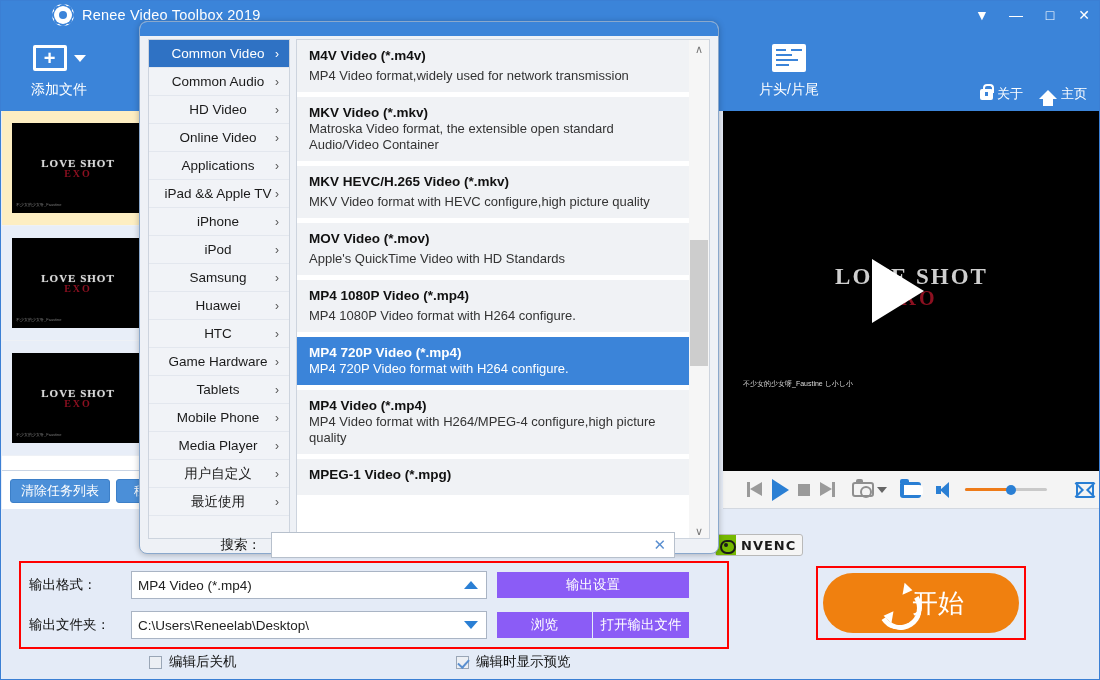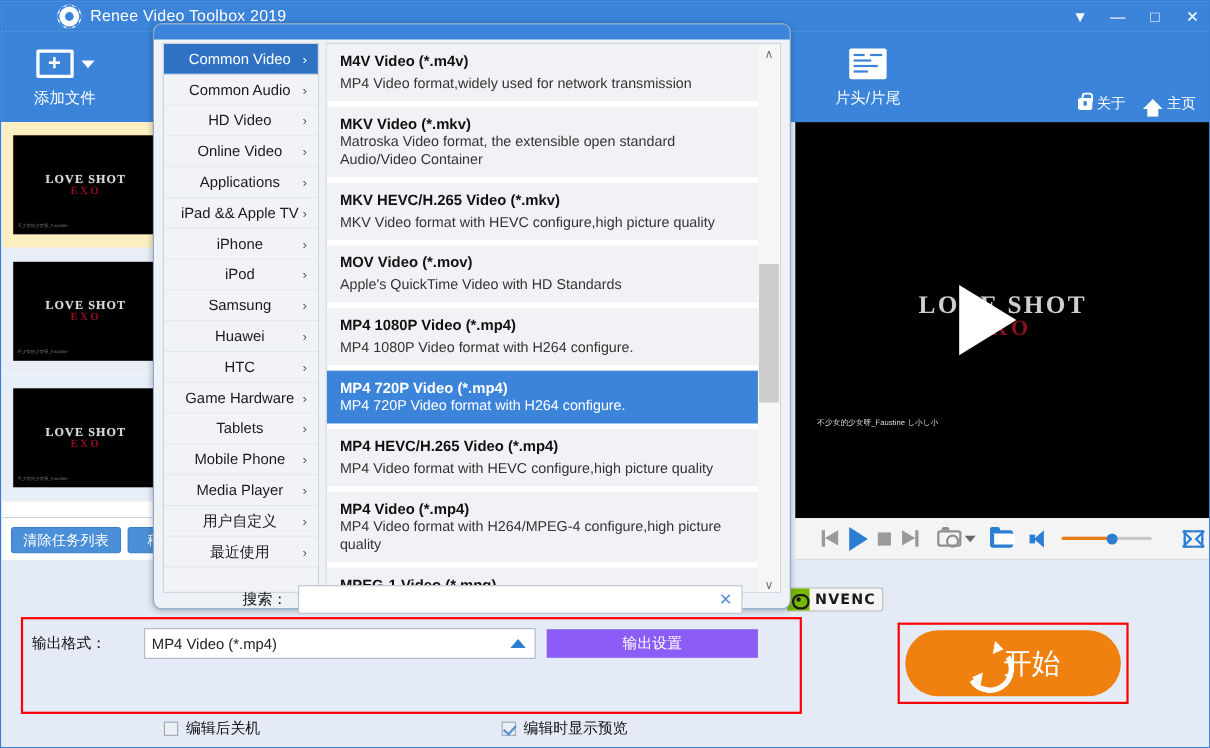--- a/index.html
+++ b/index.html
@@ -400,20 +400,29 @@
 
   <div id="outbox">
     <div class="orow" style="top:8px;">
       <div class="olabel">输出格式：</div>
       <div class="ofield">
         <span>MP4 Video (*.mp4)</span>
         <span class="arw arw-up"></span>
       </div>
       <div class="obtn" style="margin-left:10px; width:192px;">输出设置</div>
     </div>
+    <div class="orow" style="top:48px;">
+      <div class="olabel">输出文件夹：</div>
+      <div class="ofield">
+        <span>C:\Users\Reneelab\Desktop\</span>
+        <span class="arw arw-dn"></span>
+      </div>
+      <div class="obtn" style="margin-left:10px; width:95px;">浏览</div>
+      <div class="obtn" style="margin-left:1px; width:96px;">打开输出文件</div>
+    </div>
   </div>
 
   <div id="chkrow">
     <label class="chk" style="left:8px; top:2px;">
       <span class="box"></span>
       <span>编辑后关机</span>
     </label>
     <label class="chk" style="left:315px; top:2px;">
       <span class="box on"></span>
       <span>编辑时显示预览</span>
@@ -523,24 +532,20 @@
             <div class="d">Apple's QuickTime Video with HD Standards</div>
           </div>
           <div class="fmt">
             <div class="t">MP4 1080P Video (*.mp4)</div>
             <div class="d">MP4 1080P Video format with H264 configure.</div>
           </div>
           <div class="fmt sel tight">
             <div class="t">MP4 720P Video (*.mp4)</div>
             <div class="d">MP4 720P Video format with H264 configure.</div>
           </div>
-          <div class="fmt">
-            <div class="t">MP4 HEVC/H.265 Video (*.mp4)</div>
-            <div class="d">MP4 Video format with HEVC configure,high picture quality</div>
-          </div>
           <div class="fmt tight">
             <div class="t">MP4 Video (*.mp4)</div>
             <div class="d">MP4 Video format with H264/MPEG-4 configure,high picture quality</div>
           </div>
           <div class="fmt">
             <div class="t">MPEG-1 Video (*.mpg)</div>
             <div class="d"></div>
           </div>
         </div>
       <div id="fmtsb">

